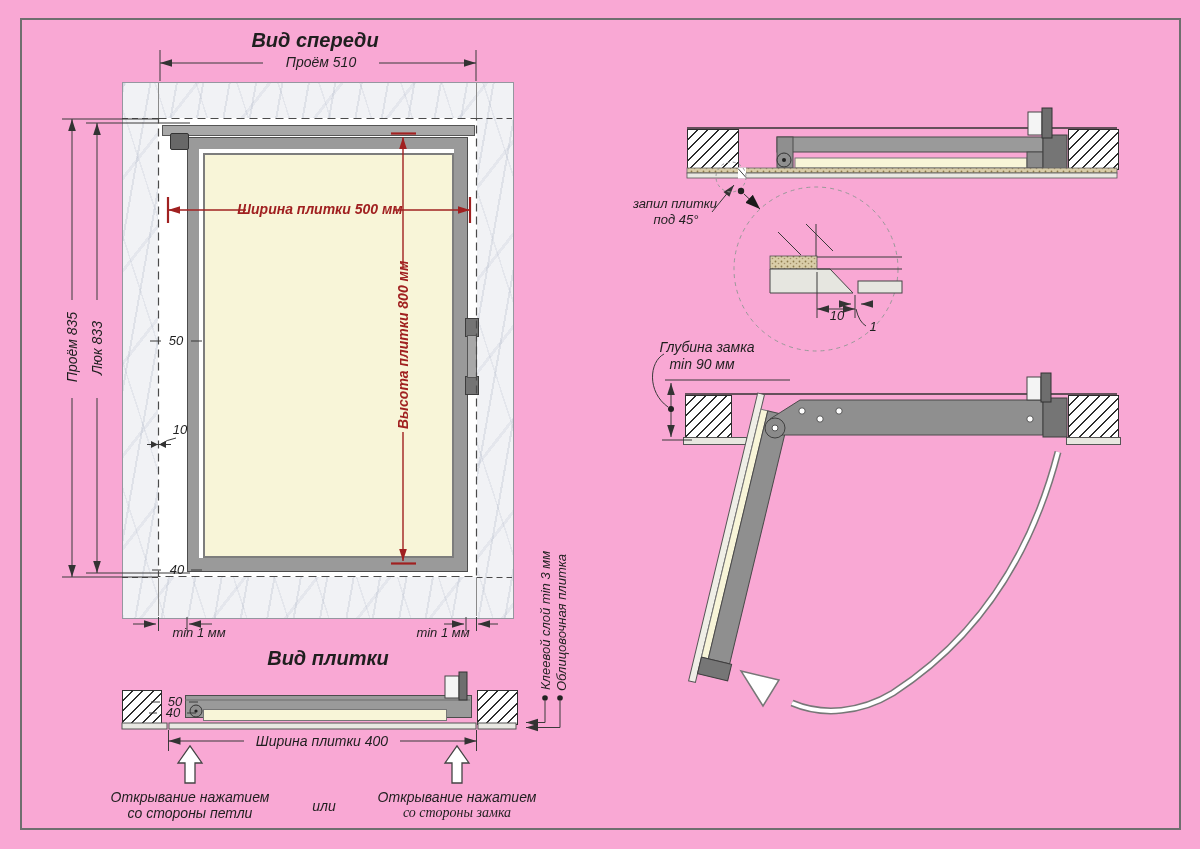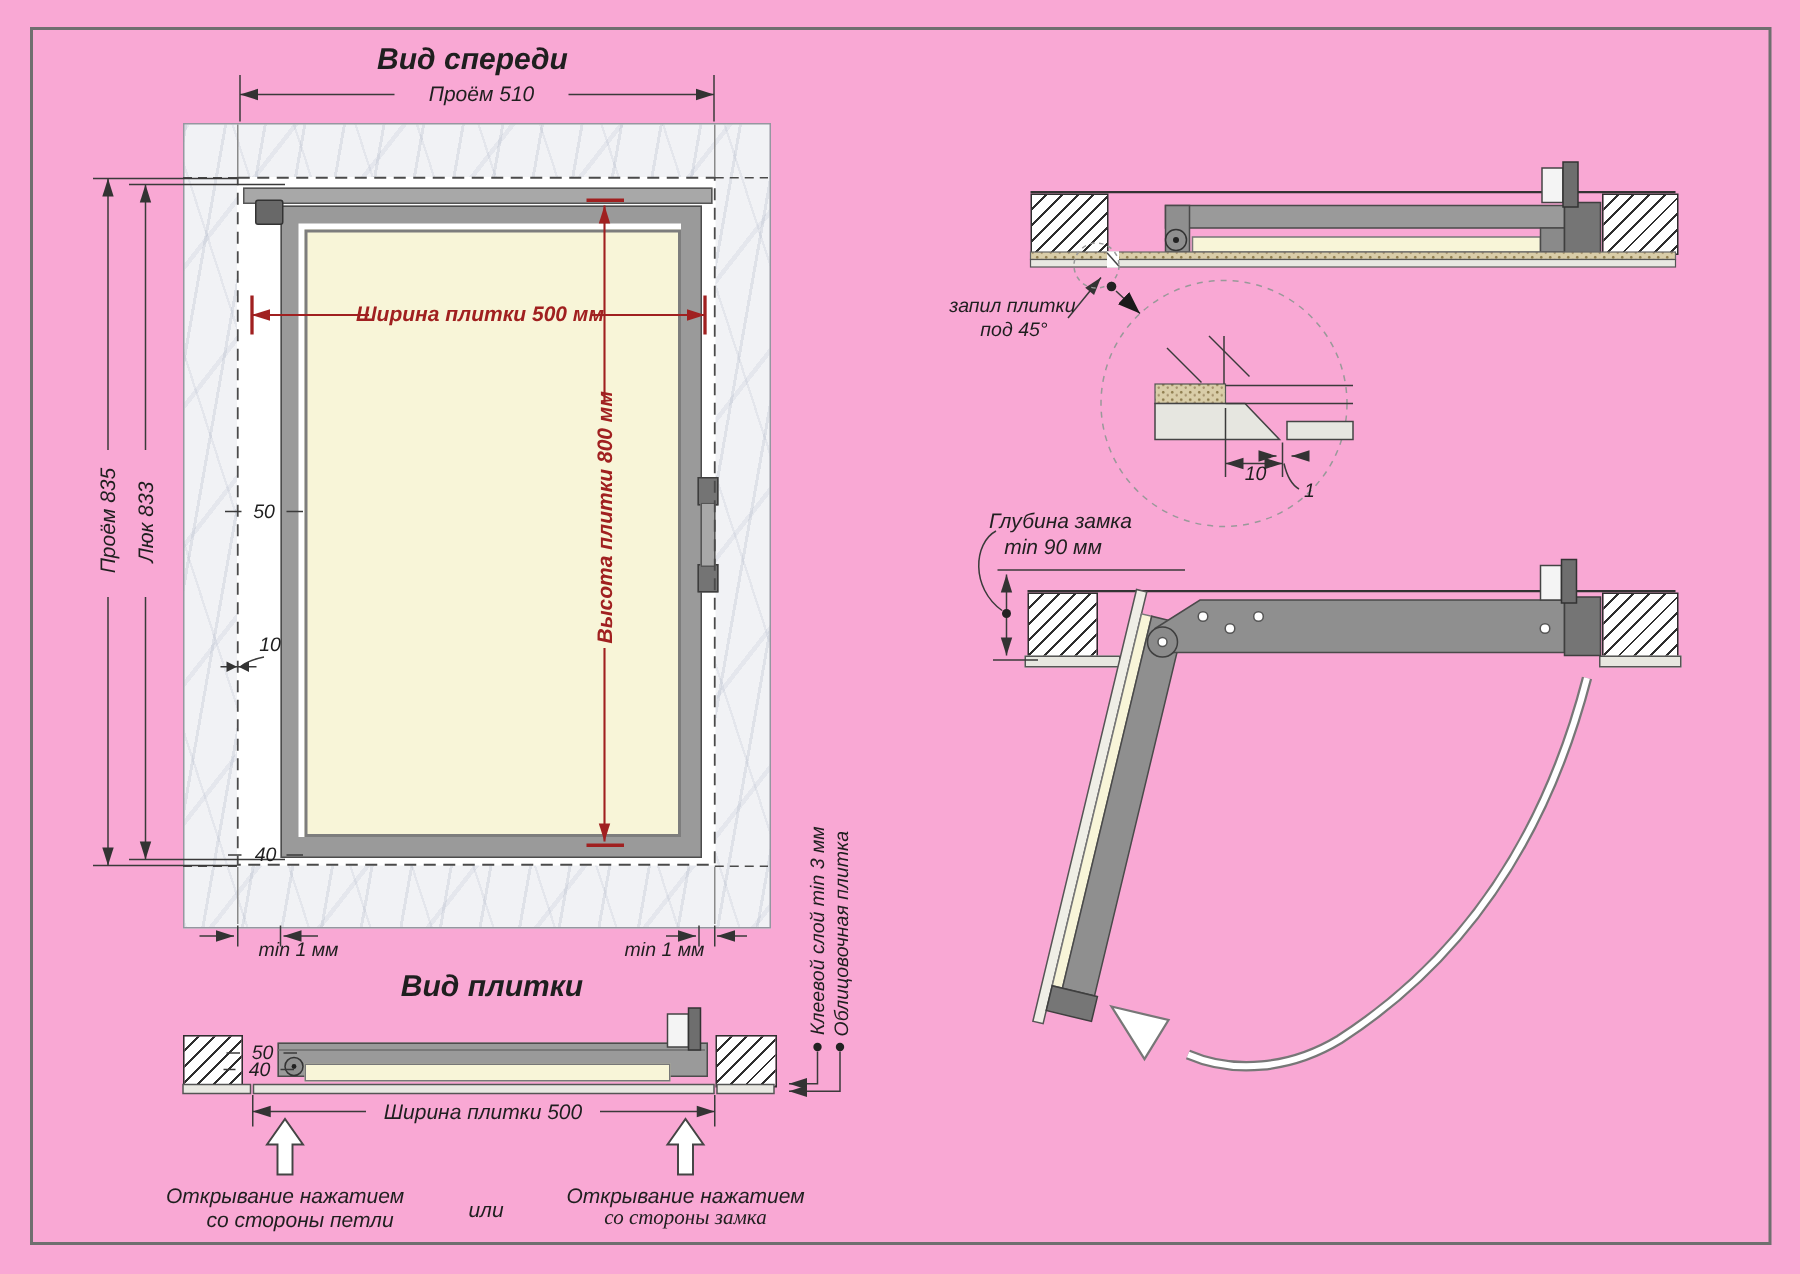--- a/index.html
+++ b/index.html
@@ -271,25 +271,25 @@
   <div class="lbl red v" style="left:323px;top:341px;width:160px;">Высота плитки 800 мм</div>
   <div class="lbl sm" style="left:161px;top:334px;width:30px;">50</div>
   <div class="lbl sm" style="left:165px;top:423px;width:30px;">10</div>
   <div class="lbl sm" style="left:162px;top:563px;width:30px;">40</div>
   <div class="lbl sm" style="left:159px;top:626px;width:80px;">min 1 мм</div>
   <div class="lbl sm" style="left:403px;top:626px;width:80px;">min 1 мм</div>
 
   <div class="lbl ttl" style="left:248px;top:647px;width:160px;">Вид плитки</div>
   <div class="lbl sm" style="left:160px;top:695px;width:30px;">50</div>
   <div class="lbl sm" style="left:158px;top:706px;width:30px;">40</div>
-  <div class="lbl" style="left:242px;top:733px;width:160px;">Ширина плитки 500</div>
+  <div class="lbl" style="left:242px;top:733px;width:160px;">Ширина плитки 400</div>
   <div class="lbl sm v" style="left:466px;top:613px;width:160px;">Клеевой слой min 3 мм</div>
   <div class="lbl sm v" style="left:482px;top:615px;width:160px;">Облицовочная плитка</div>
   <div class="lbl" style="left:110px;top:789px;width:160px;">Открывание нажатием</div>
-  <div class="lbl" style="left:120px;top:805px;width:160px;">со стороны петли</div>
+  <div class="lbl" style="left:110px;top:805px;width:160px;">со стороны петли</div>
   <div class="lbl" style="left:294px;top:798px;width:60px;">или</div>
   <div class="lbl" style="left:377px;top:789px;width:160px;">Открывание нажатием</div>
   <div class="lbl" style="left:377px;top:805px;width:160px;font-family:Liberation Serif, serif;">со стороны замка</div>
 
   <div class="lbl sm" style="left:615px;top:197px;width:120px;">запил плитки</div>
   <div class="lbl sm" style="left:616px;top:213px;width:120px;">под 45°</div>
   <div class="lbl sm" style="left:822px;top:309px;width:30px;">10</div>
   <div class="lbl sm" style="left:858px;top:320px;width:30px;">1</div>
   <div class="lbl" style="left:637px;top:339px;width:140px;">Глубина замка</div>
   <div class="lbl" style="left:632px;top:356px;width:140px;">min 90 мм</div>

